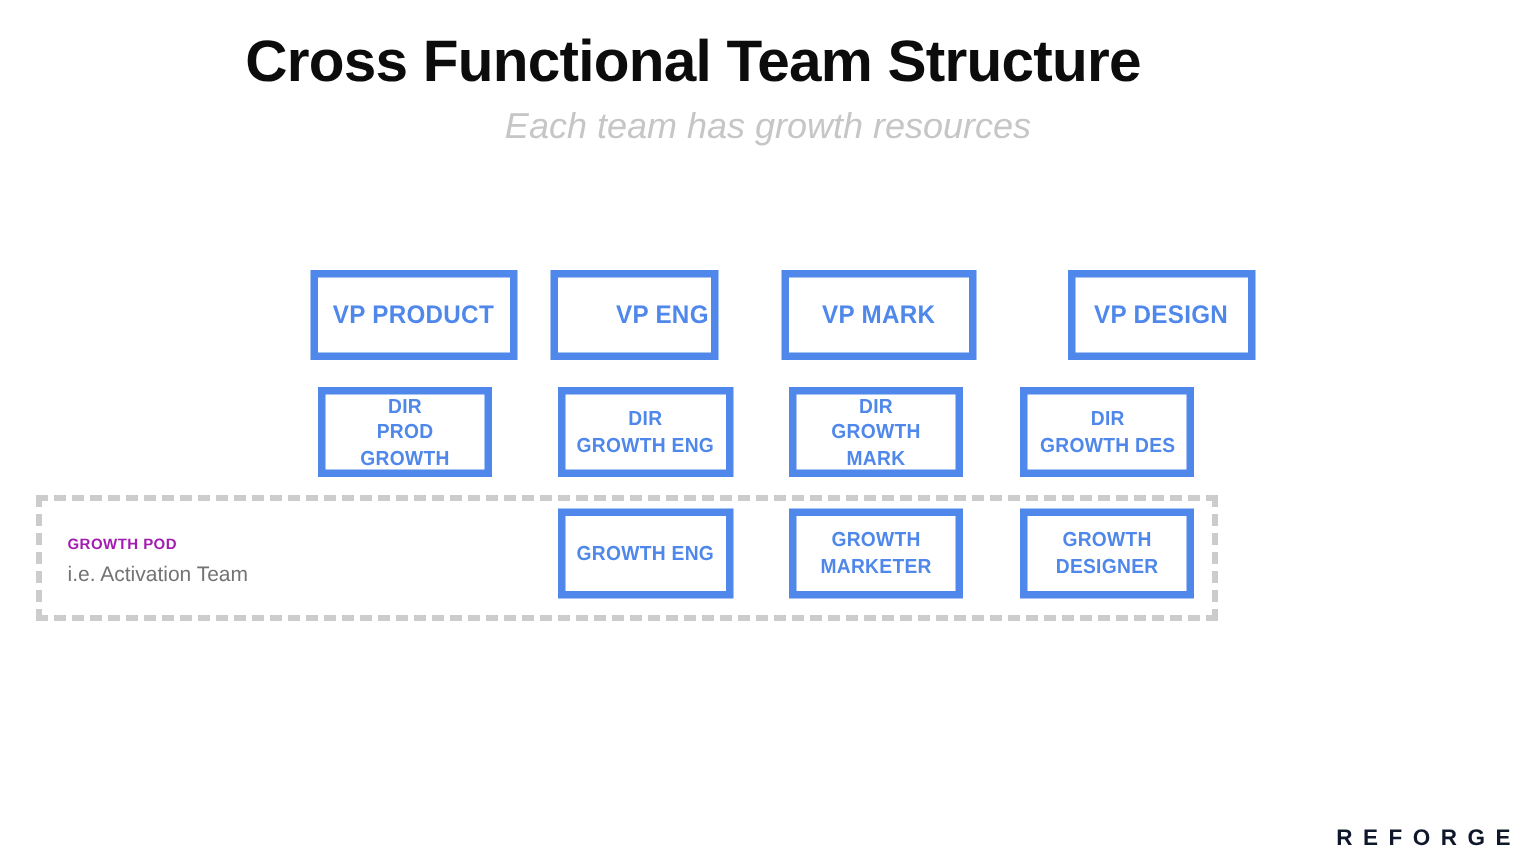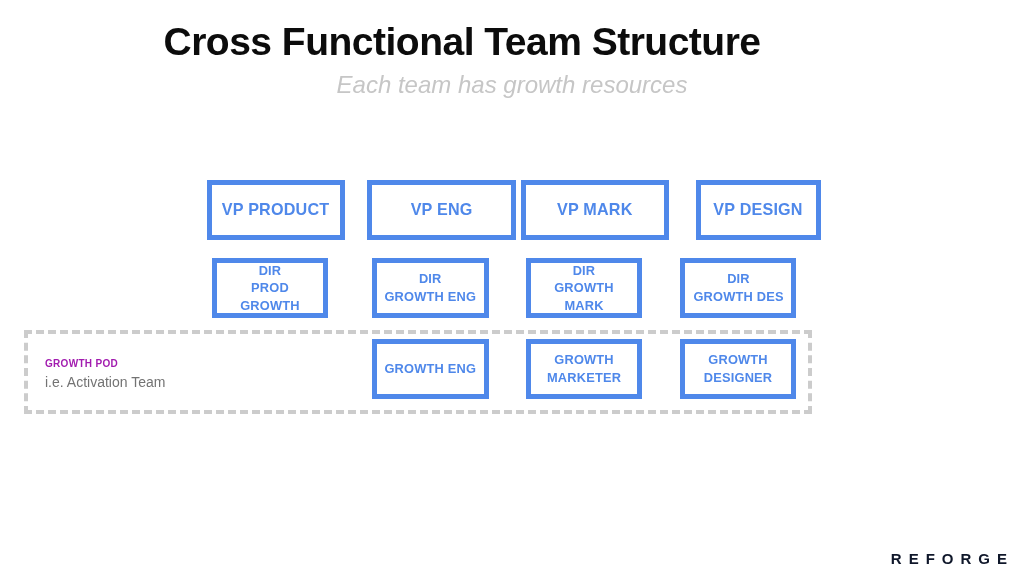--- a/index.html
+++ b/index.html
@@ -39,23 +39,23 @@
     letter-spacing:0.2px;
   }
   .row1{top:180px;height:60px;}
   .row2{top:258px;height:60px;}
   .row3{top:339px;height:60px;}
   .col1{left:212px;width:116px;}
   .col2{left:372px;width:117px;}
   .col3{left:526px;width:116px;}
   .col4{left:680px;width:116px;}
   .row1.col1{left:207px;width:138px;}
-  .row1.col2{left:367px;width:149px;}
-  .row1.col3{left:521px;width:148px;}
-  .row1.col4{left:696px;width:125px;}
+  .row1.col2{left:367px;width:112px;justify-content:flex-end;}
+  .row1.col3{left:521px;width:130px;}
+  .row1.col4{left:712px;width:125px;}
   .row1 .label{font-size:17px;}
   .row2 .label,.row3 .label{font-size:13.5px;line-height:1.3;}
   .pod-outline{
     position:absolute;left:24px;top:330px;width:788px;height:84px;
     border:4px dashed var(--dash-gray,#cccccc);
     box-sizing:border-box;
     background:transparent;
   }
   .pod-label-wrap{
     position:absolute;left:45px;top:354px;

